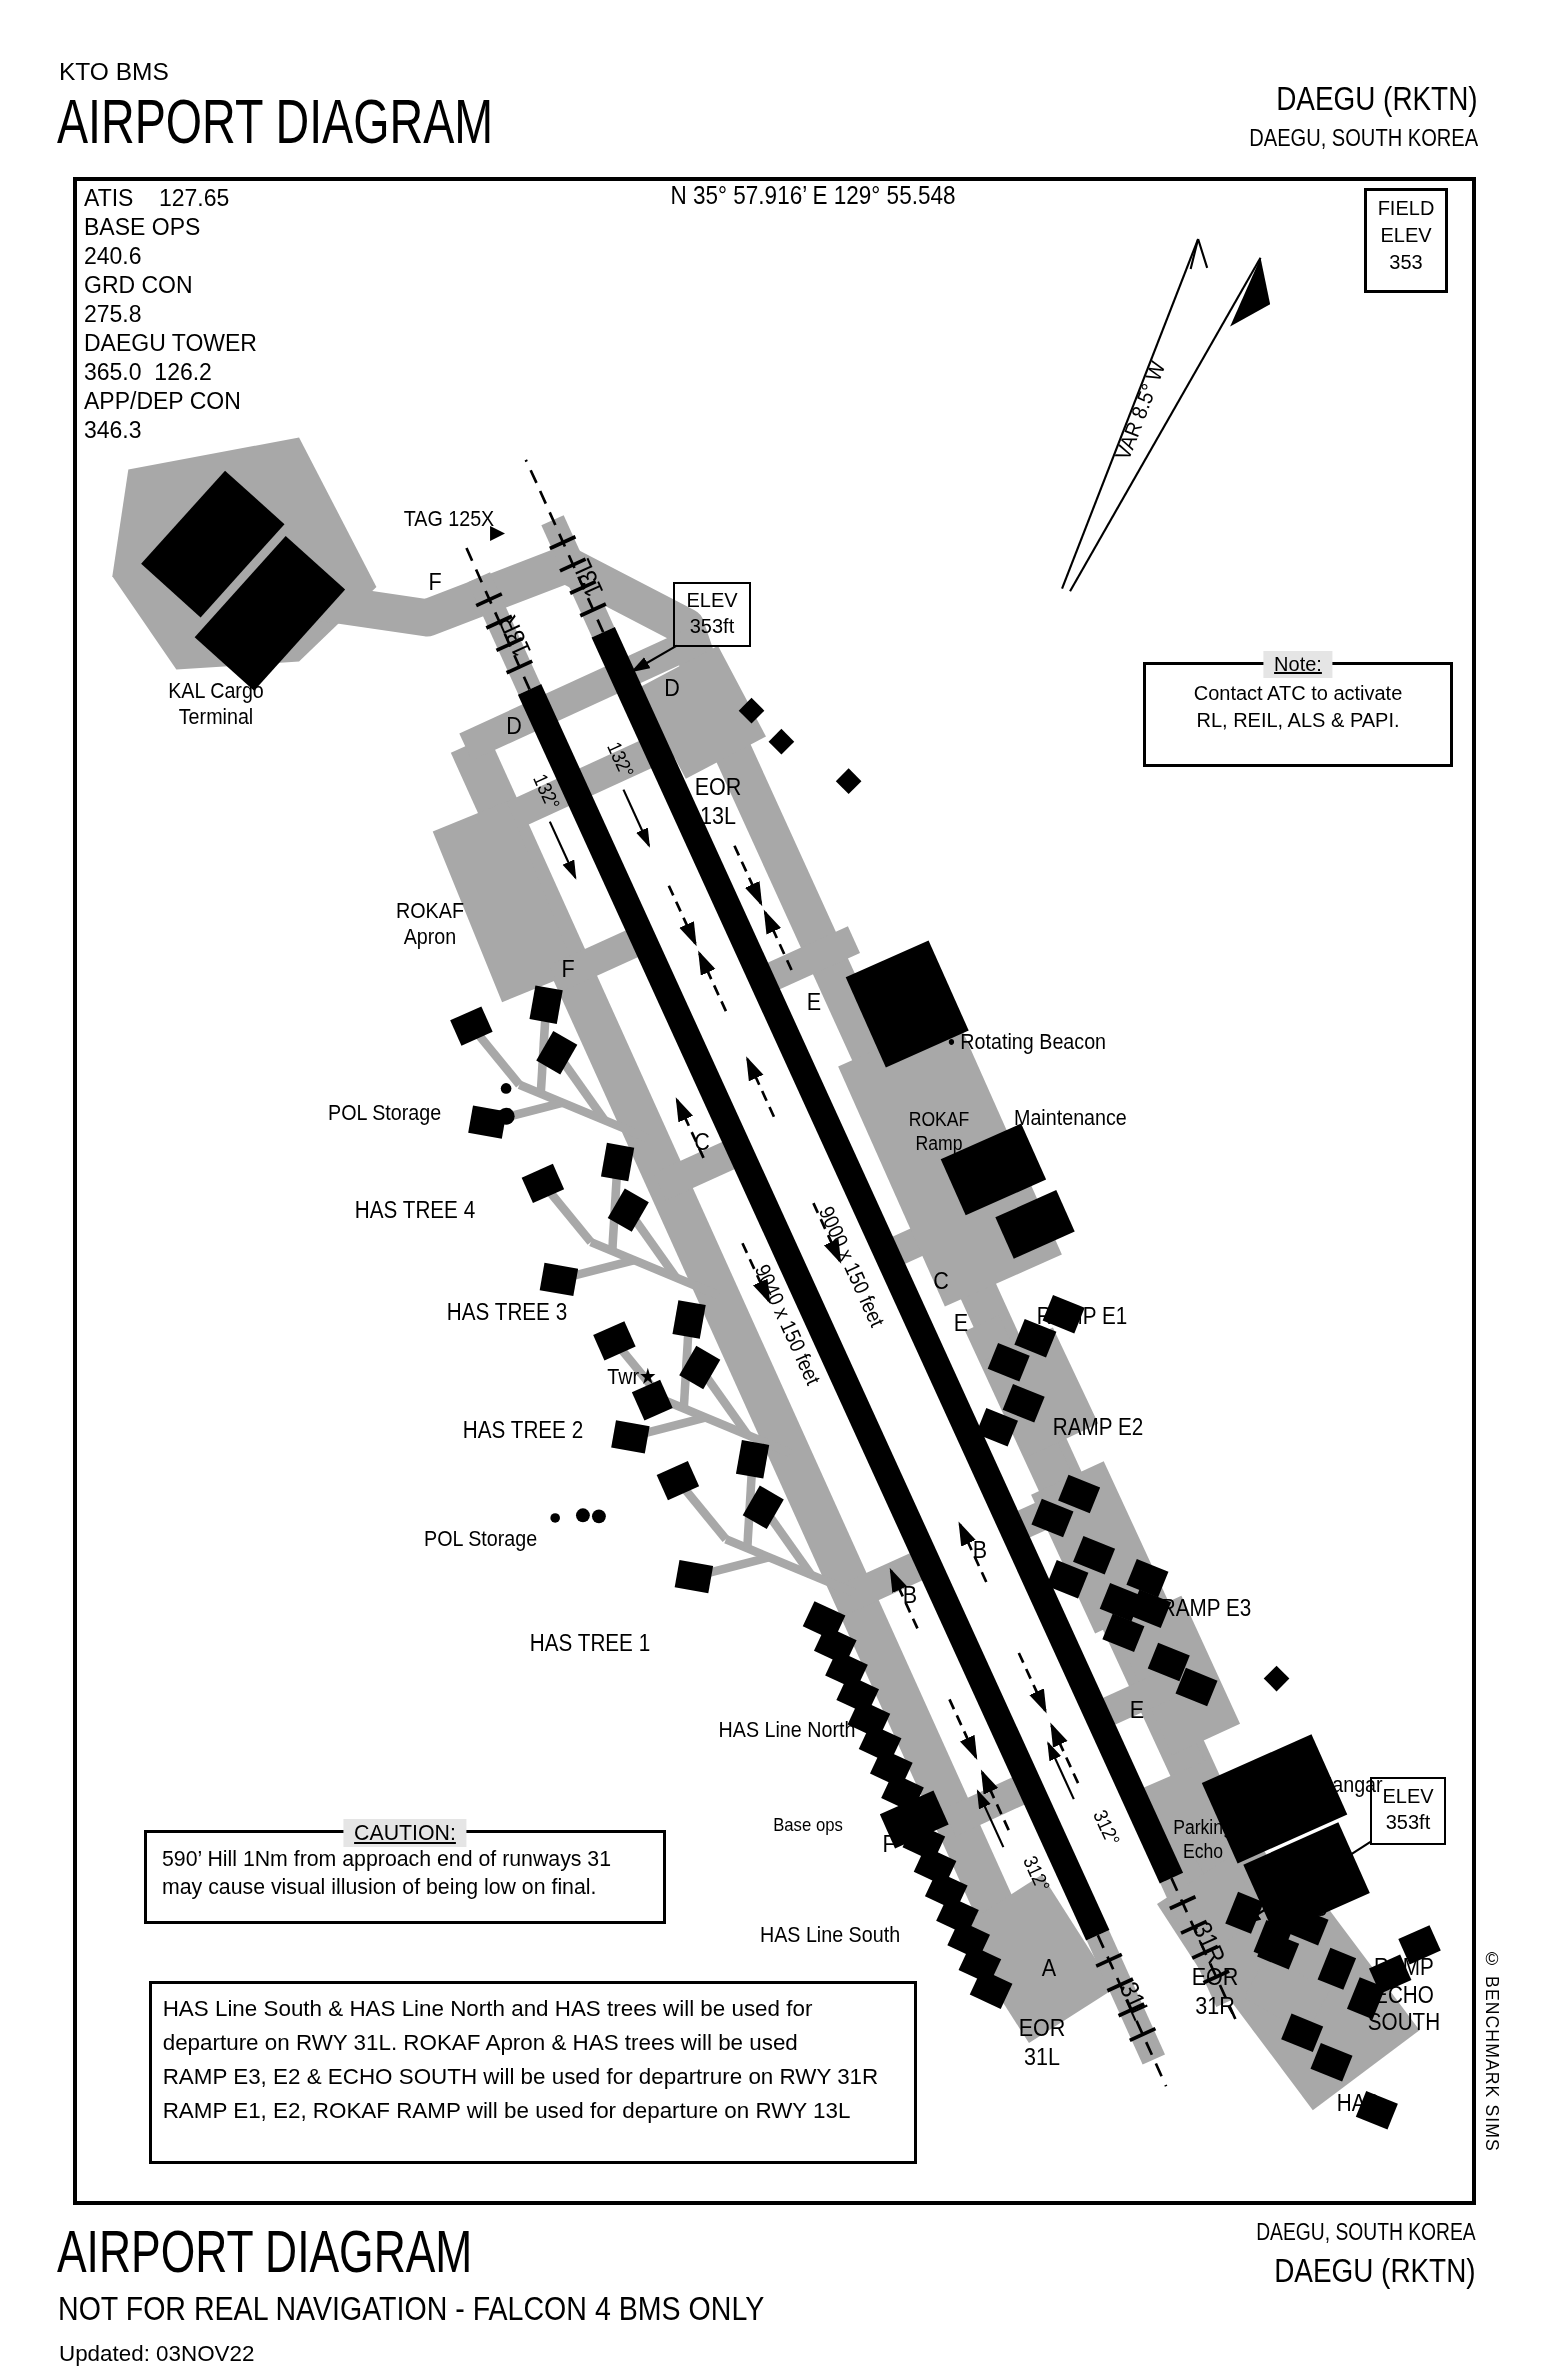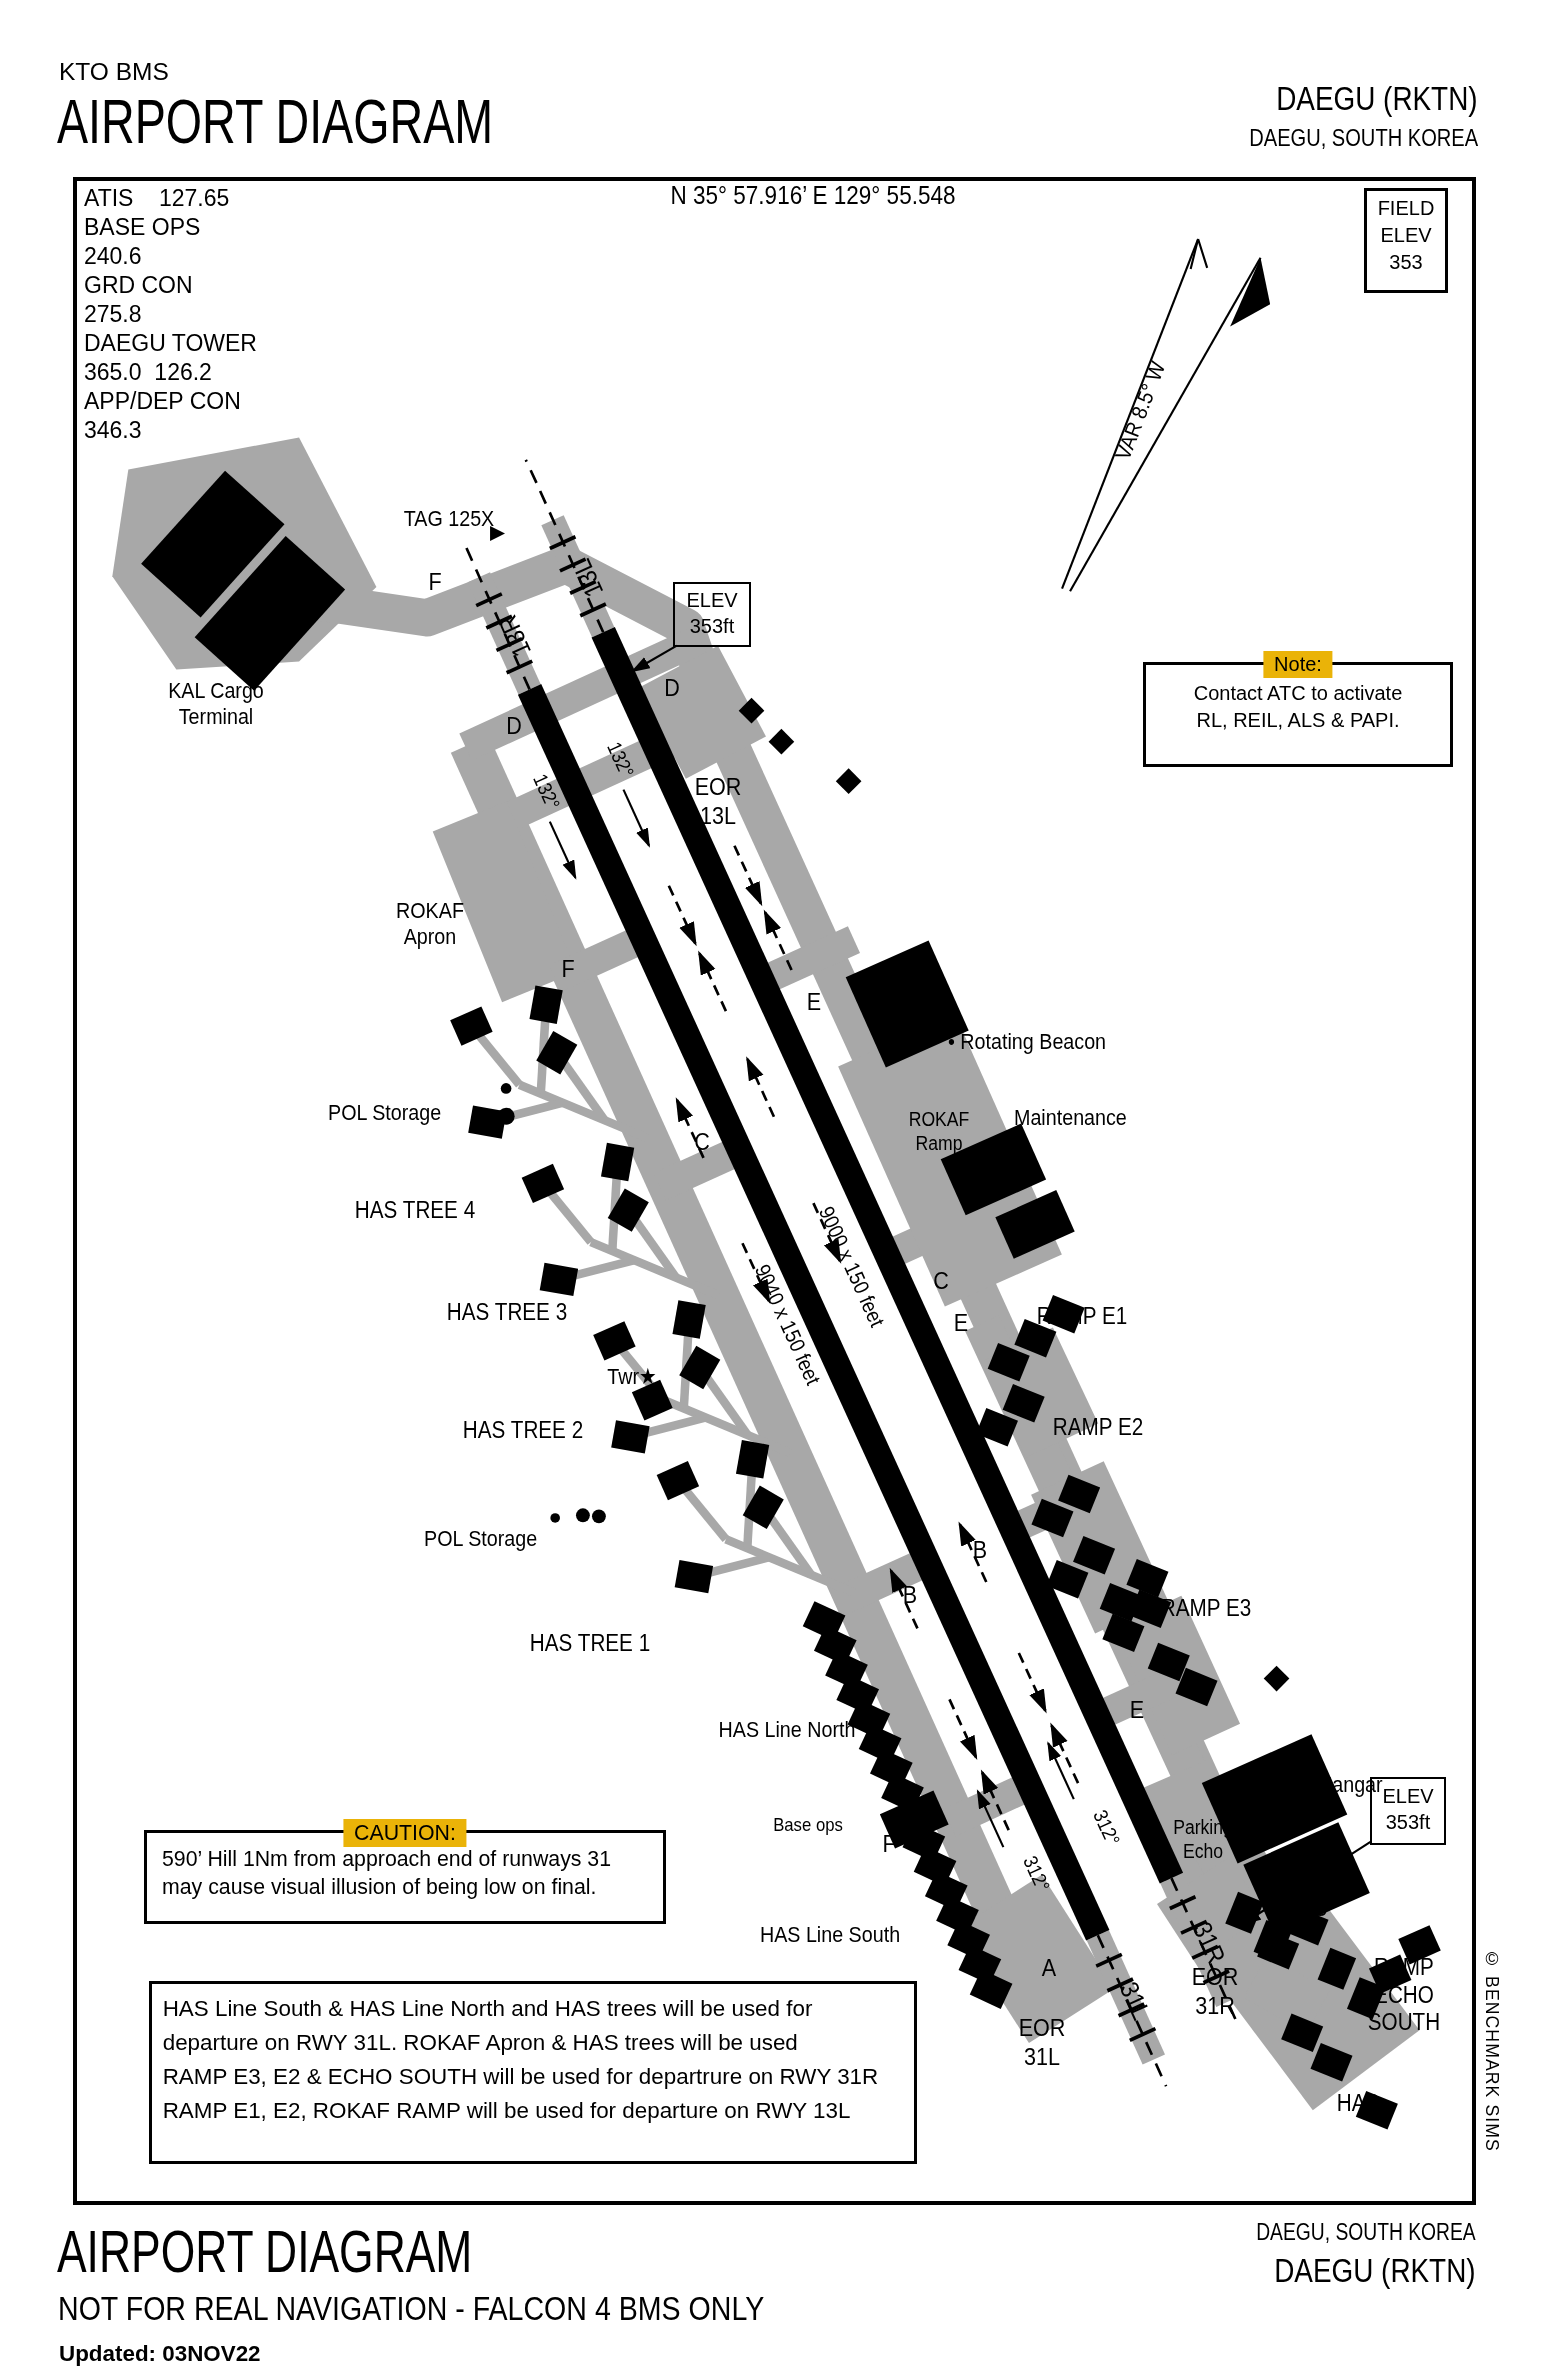--- a/index.html
+++ b/index.html
@@ -5,21 +5,21 @@
   html,body{margin:0;padding:0;background:#ffffff;}
   body{width:1550px;height:2377px;position:relative;font-family:"Liberation Sans",sans-serif;color:#000;}
   #stage{position:absolute;left:0;top:0;width:1550px;height:2377px;overflow:hidden;}
   .abs{position:absolute;}
   .cond{transform-origin:left top;transform:scaleX(.74);white-space:nowrap;}
   .condR{transform-origin:right top;transform:scaleX(.82);white-space:nowrap;}
   #map{position:absolute;left:0;top:0;z-index:1;}
   #labels{position:absolute;left:8px;top:0;width:100%;height:100%;z-index:2;}
   .ml{position:absolute;white-space:pre-line;line-height:1.18;text-align:center;}
   .box{position:absolute;border:3.2px solid #000;background:transparent;z-index:3;}
-  .boxT{position:absolute;top:-0.68em;left:50%;transform:translateX(-50%);background:#eab308;padding:0 10.7px;white-space:nowrap;}
+  .boxT{position:absolute;top:-0.68em;left:50%;transform:translateX(-50%);background:#e5e5e5;padding:0 10.7px;white-space:nowrap;text-decoration:underline;}
   .ctr{text-align:center;}
   #freq{position:absolute;left:84px;top:184px;font-size:23px;line-height:29px;white-space:pre;z-index:3;}
   #mainBorder{position:absolute;left:73px;top:177px;width:1395px;height:2020px;border:4.3px solid #000;z-index:0;}
   #fieldElev{left:1364px;top:188px;width:78px;height:95px;font-size:20px;line-height:27px;padding-top:4.3px;}
   #noteBox{left:1143px;top:662px;width:304px;height:84px;font-size:20px;line-height:27px;padding-top:15px;}
   #cautionBox{left:144px;top:1830px;width:516px;height:76px;font-size:21.3px;line-height:28px;padding-top:11.7px;text-align:left;}
   #cautionBox .ln{padding-left:15px;}
   #depBox{left:149px;top:1981px;width:751px;height:169px;font-size:22.4px;line-height:34px;text-align:left;padding:7.5px 0 0 10.7px;}
   #elevTop{left:673px;top:582px;width:74px;height:58px;font-size:20px;line-height:26px;padding-top:3.2px;border-width:2.7px;}
   #elevBot{left:1370px;top:1777px;width:72px;height:60px;font-size:20px;line-height:26px;padding-top:4.3px;border-width:2.7px;}
@@ -353,18 +353,18 @@
       <div class="ml" style="left: 843px; top: 1267px; font-size: 21.3px; transform: translate(-50%, -50%) rotate(65.6deg) scaleX(0.88);">9000 x 150 feet</div>
       <div class="ml" style="left: 779px; top: 1325px; font-size: 21.3px; transform: translate(-50%, -50%) rotate(65.6deg) scaleX(0.88);">9040 x 150 feet</div>
       <div class="ml" style="left: 538px; top: 792px; font-size: 20px; transform: translate(-50%, -50%) rotate(65.6deg) scaleX(0.88);">132°</div>
       <div class="ml" style="left: 612px; top: 760px; font-size: 20px; transform: translate(-50%, -50%) rotate(65.6deg) scaleX(0.88);">132°</div>
       <div class="ml" style="left: 1028px; top: 1874px; font-size: 20px; transform: translate(-50%, -50%) rotate(65.6deg) scaleX(0.88);">312°</div>
       <div class="ml" style="left: 1098px; top: 1828px; font-size: 20px; transform: translate(-50%, -50%) rotate(65.6deg) scaleX(0.88);">312°</div>
     </div>
 
   <div class="abs cond" style="left:57px;top:2217px;font-size:60px;">AIRPORT DIAGRAM</div>
   <div class="abs cond" style="left:58px;top:2289px;font-size:34px;transform:scaleX(.84);">NOT FOR REAL NAVIGATION - FALCON 4 BMS ONLY</div>
-  <div class="abs" style="left:59px;top:2341px;font-size:22.4px;font-weight:bold;">Updated: 03NOV22</div>
+  <div class="abs" style="left:59px;top:2341px;font-size:22.4px;">Updated: 03NOV22</div>
   <div class="abs condR" style="right:74px;top:2219px;font-size:23.5px;text-align:right;">DAEGU, SOUTH KOREA</div>
   <div class="abs condR" style="right:74px;top:2251px;font-size:34px;text-align:right;">DAEGU (RKTN)</div>
   <div class="abs" id="copyright">© BENCHMARK SIMS</div>
 </div>
 
 
 </body></html>

